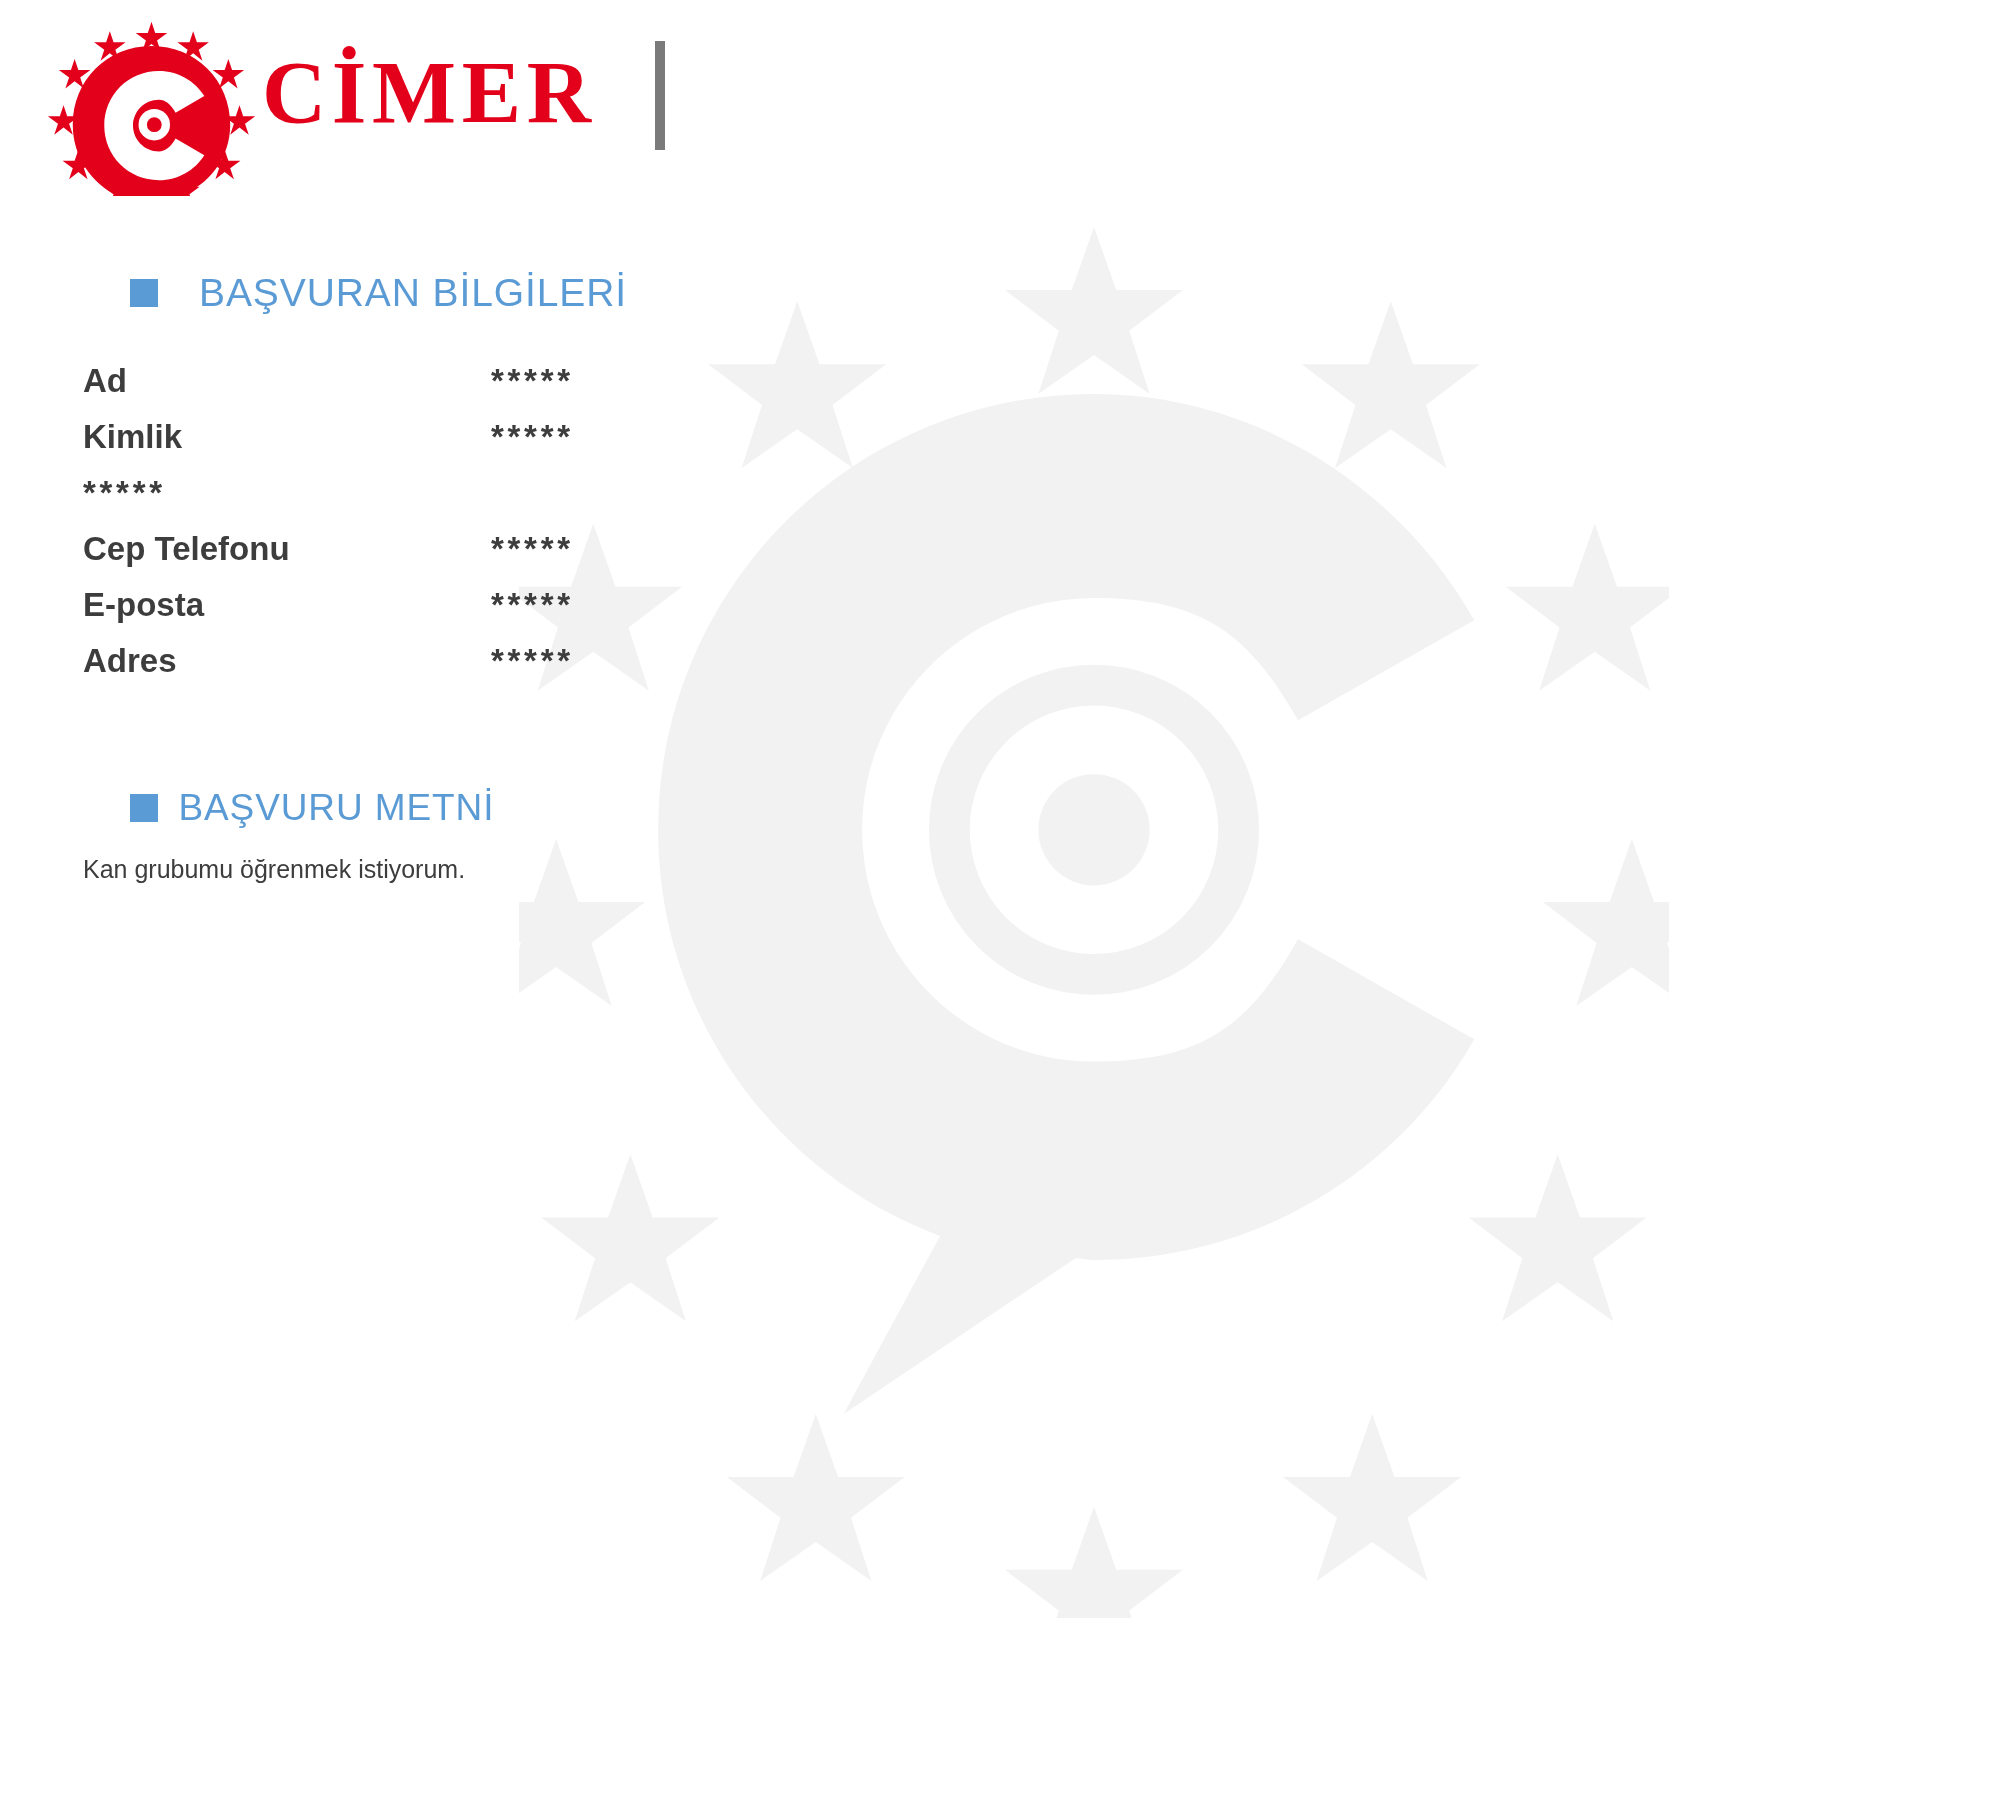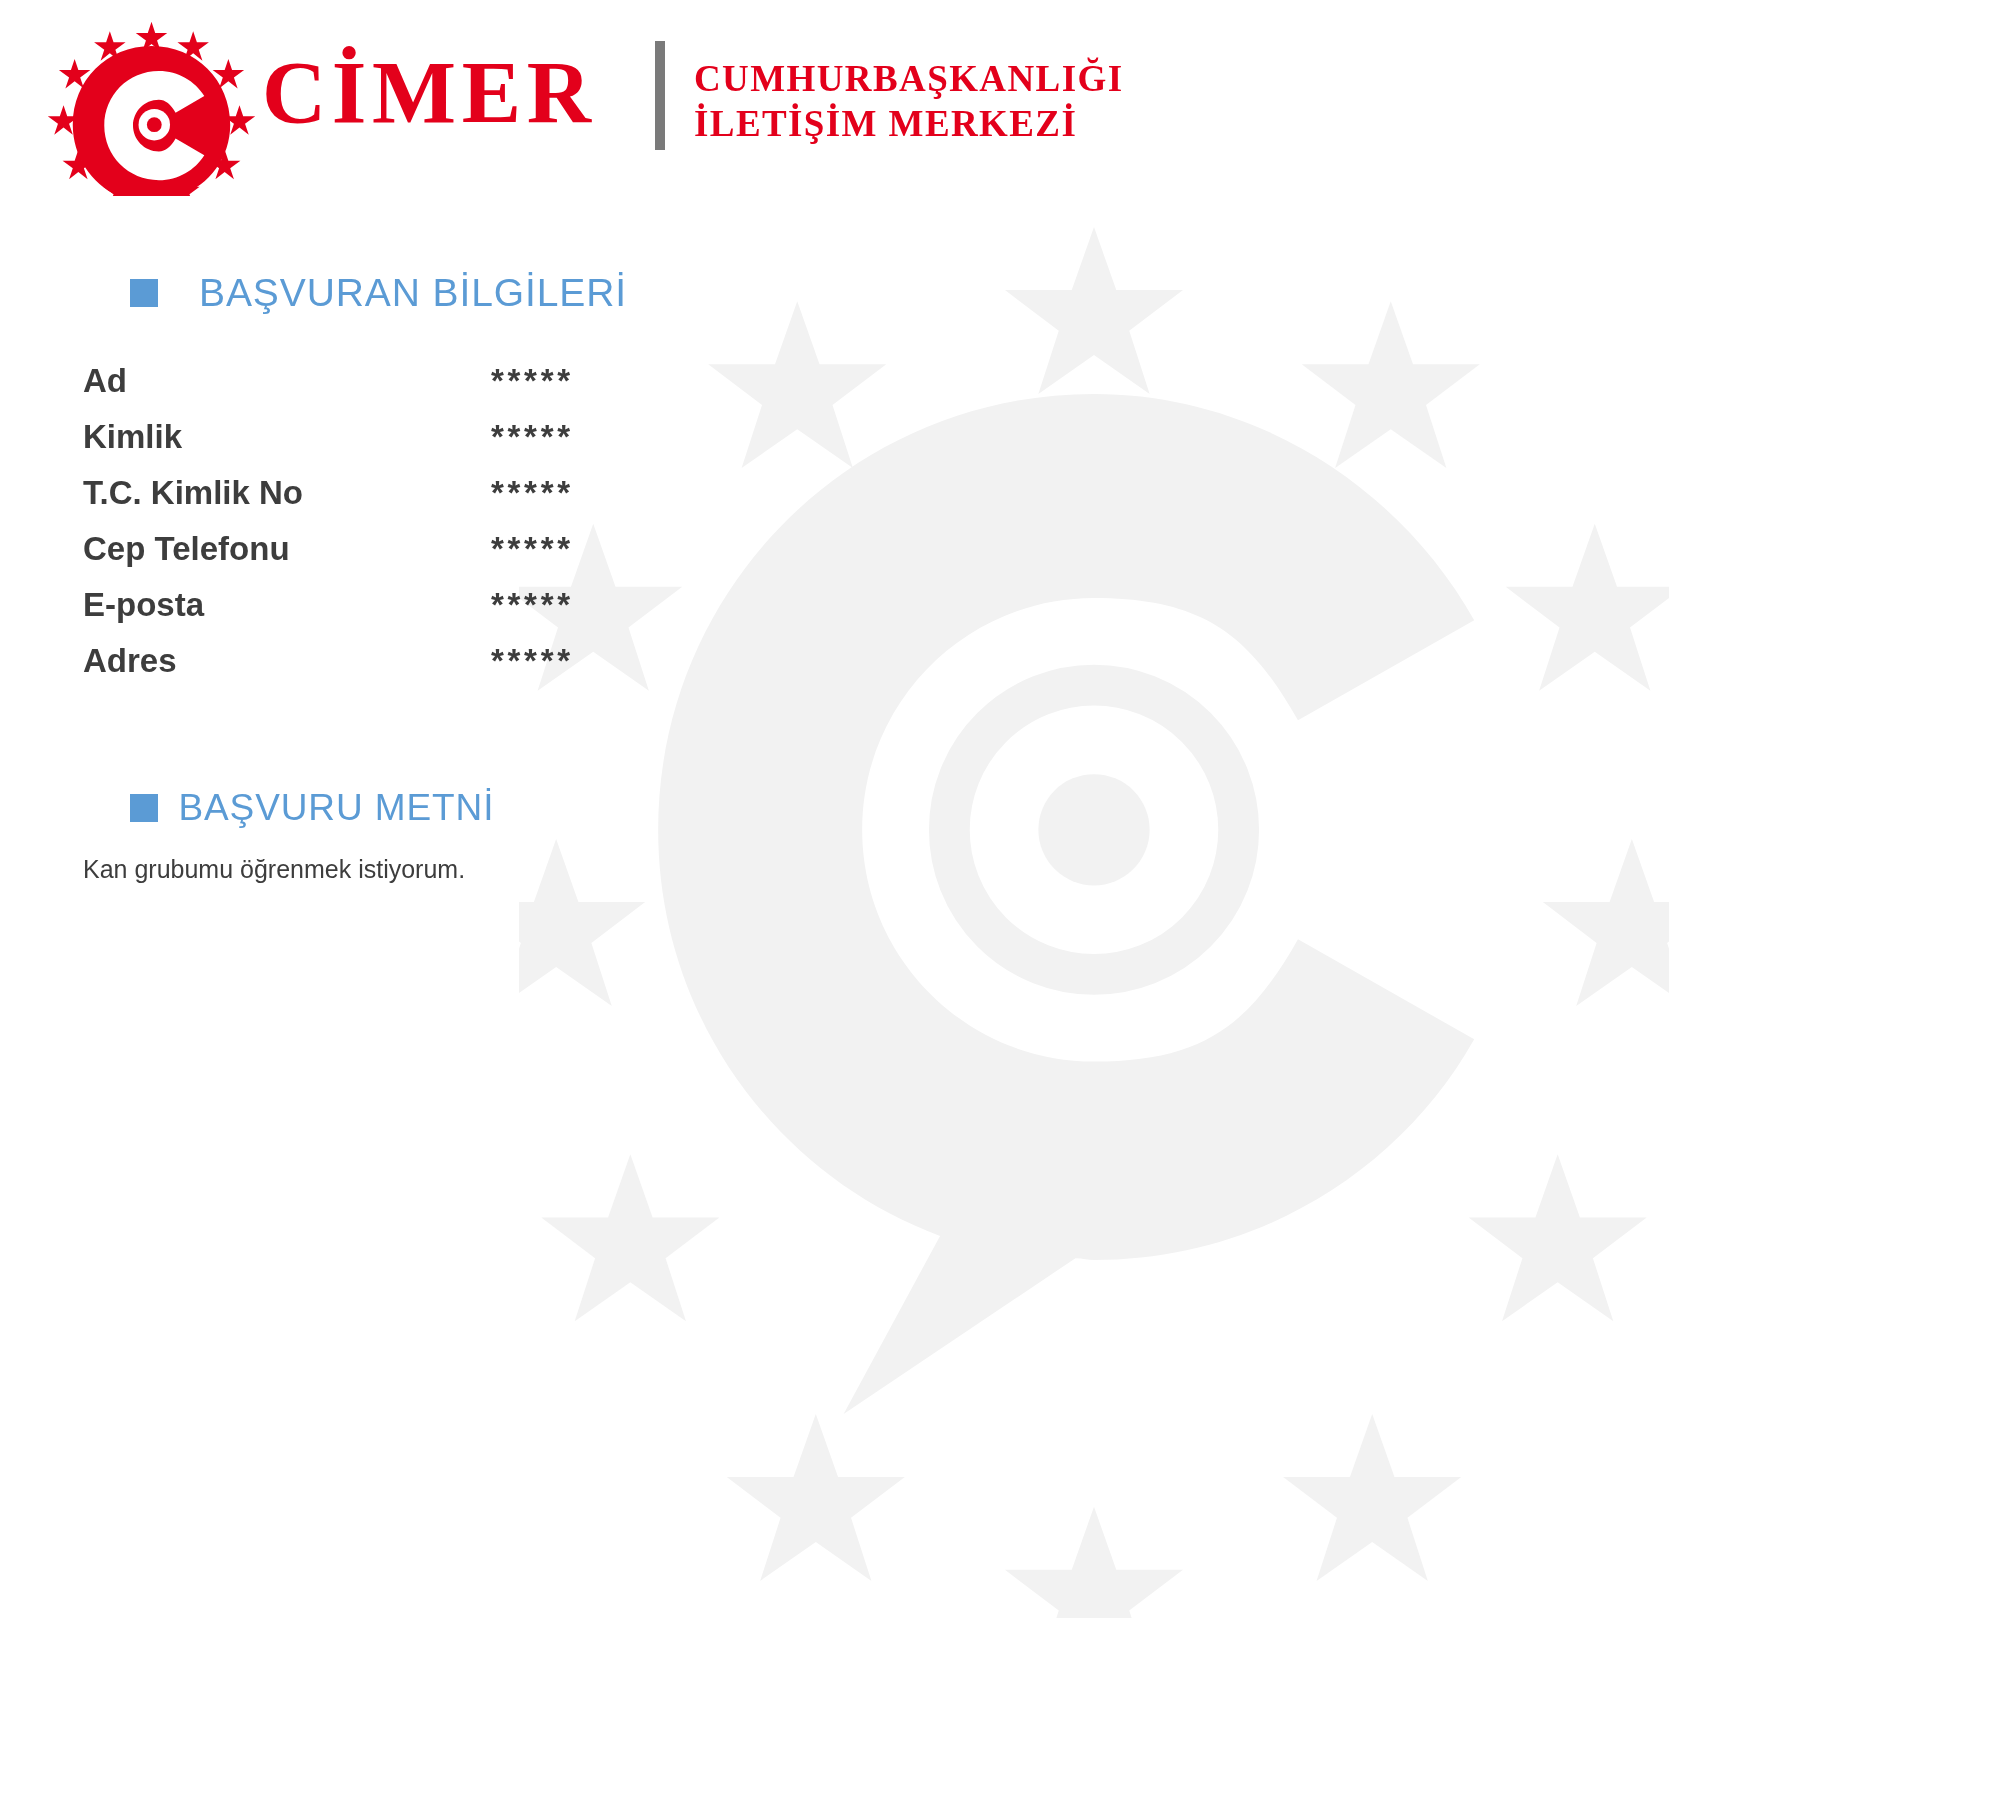--- a/index.html
+++ b/index.html
@@ -207,42 +207,37 @@
       </g>
 
       <path d="M123 55 C90 55 64 81 64 114 C64 147 90 173 123 173 C144 173 162 162 172 146 L141 128 C136 137 130 142 123 142 C107 142 95 129 95 114 C95 99 107 86 123 86 C130 86 136 91 141 100 L172 82 C162 66 144 55 123 55 Z" fill="#ffffff"></path>
       <circle cx="118" cy="113" r="17" fill="#ffffff"></circle>
       <circle cx="118" cy="113" r="8" fill="#e3001b"></circle>
     </svg>
   </div>
 
   <div class="logo-word">CİMER</div>
   <div class="logo-divider"></div>
-  <div class="logo-sub">
-    <div>CUMHURBAŞKANLIĞI</div>
-    <div>İLETİŞİM MERKEZİ</div>
-  </div>
 </div>
 
 <div class="section-head" id="section-applicant">
   <span class="section-bullet"></span>
   <span class="section-title">BAŞVURAN BİLGİLERİ</span>
 </div>
 
 <div class="info-table">
   <div class="info-row">
     <span class="info-label">Ad</span>
     <span class="info-value masked">*****</span>
   </div>
   <div class="info-row">
     <span class="info-label">Kimlik</span>
     <span class="info-value masked">*****</span>
   </div>
   <div class="info-row">
-    <span class="info-label">T.C. Kimlik No</span>
     <span class="info-value masked">*****</span>
   </div>
   <div class="info-row">
     <span class="info-label">Cep Telefonu</span>
     <span class="info-value masked">*****</span>
   </div>
   <div class="info-row">
     <span class="info-label">E-posta</span>
     <span class="info-value masked">*****</span>
   </div>

